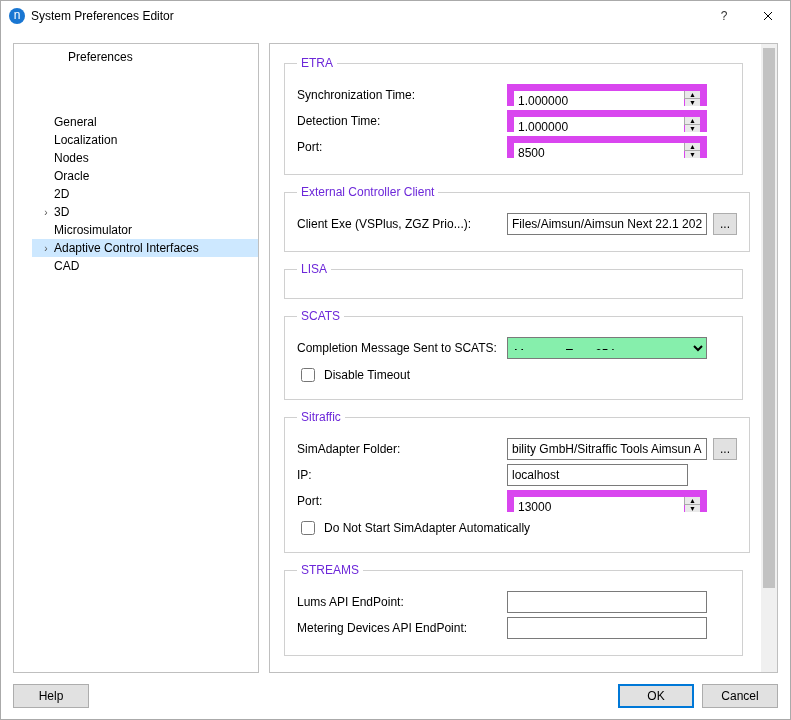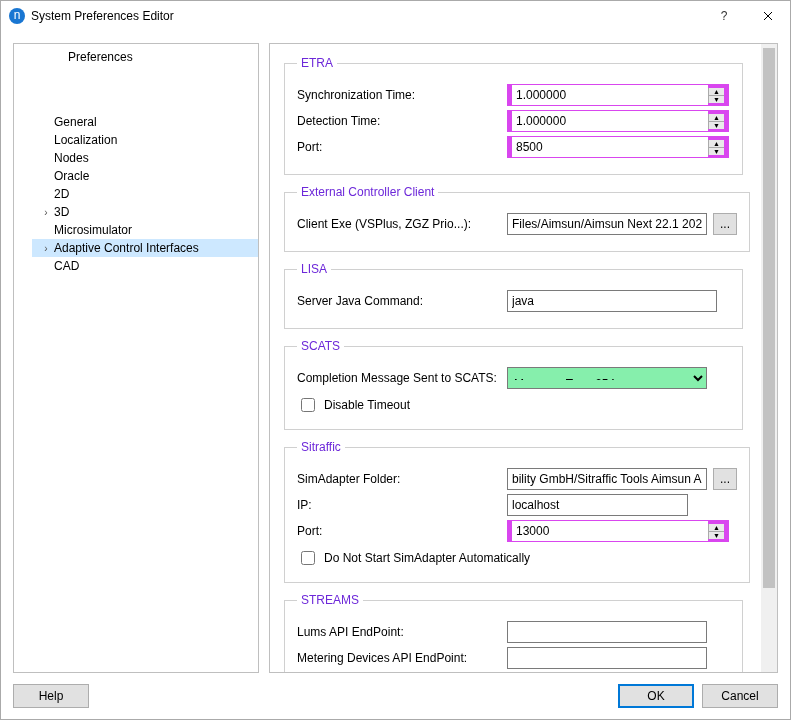--- a/index.html
+++ b/index.html
@@ -21,21 +21,21 @@
 .main { flex: 1; border: 1px solid #bfbfbf; position: relative; display: flex; overflow: hidden; }
 .main-inner { flex: 1; overflow-y: auto; padding: 12px 18px 12px 14px; }
 .scrollbar { width: 16px; background: #f0f0f0; position: relative; }
 .scroll-thumb { position: absolute; left: 2px; right: 2px; top: 4px; height: 540px; background: #c2c2c2; border-radius: 0; }
 fieldset { border: 1px solid #d0d0d0; margin: 0 0 10px 0; padding: 10px 12px 12px 12px; }
 legend { padding: 0 4px; color: #6d28d9; }
 .row { display: flex; align-items: center; margin: 4px 0; min-height: 22px; }
 .row .lbl { width: 210px; }
 .row .ctrl { flex: 1; display: flex; align-items: center; gap: 6px; }
 input[type=text] { height: 22px; border: 1px solid #7a7a7a; padding: 0 4px; width: 200px; background: #fff; }
-.spinner { display: inline-flex; width: 222px; height: 22px; border: 5px solid #d946ef; background: #fff; align-items: center; }
+.spinner { display: inline-flex; width: 200px; height: 22px; border: 7px solid #d946ef; background: #fff; }
 .spinner input { border: none; flex: 1; padding: 0 4px; outline: none; height: 20px; }
 .spinner .sp-btns { width: 16px; display: flex; flex-direction: column; border-left: 1px solid #aaa; }
 .spinner .sp-btns div { flex: 1; display: flex; align-items: center; justify-content: center; font-size: 7px; background: #e9e9e9; cursor: pointer; }
 .spinner .sp-btns div:first-child { border-bottom: 1px solid #aaa; }
 select.combo { height: 22px; width: 200px; border: 1px solid #7a7a7a; background: #86efac; padding: 8px 2px; }
 .browse-btn { width: 24px; height: 22px; border: 1px solid #adadad; background: #e1e1e1; display: inline-flex; align-items: center; justify-content: center; cursor: pointer; }
 .checkbox-row { display: flex; align-items: center; gap: 6px; margin: 6px 0 2px 0; }
 .checkbox-row input { width: 14px; height: 14px; }
 .footer { height: 46px; display: flex; align-items: center; padding: 0 12px; gap: 8px; }
 .footer .spacer { flex: 1; }
@@ -153,26 +153,20 @@
             <span class="lbl">Client Exe (VSPlus, ZGZ Prio...):</span>
             <span class="ctrl">
               <input type="text" style="width: 200px;" value="Files/Aimsun/Aimsun Next 22.1 20220830">
               <span class="browse-btn">...</span>
             </span>
           </div>
         </fieldset>
 
         <fieldset>
           <legend>LISA</legend>
-          <div class="row">
-            <span class="lbl">Server Java Command:</span>
-            <span class="ctrl">
-              <input type="text" style="width: 210px;" value="java">
-            </span>
-          </div>
         </fieldset>
 
         <fieldset>
           <legend>SCATS</legend>
           <div class="row">
             <span class="lbl">Completion Message Sent to SCATS:</span>
             <span class="ctrl">
               <select class="combo">
                 <option>Message Type 254</option>
               </select>

